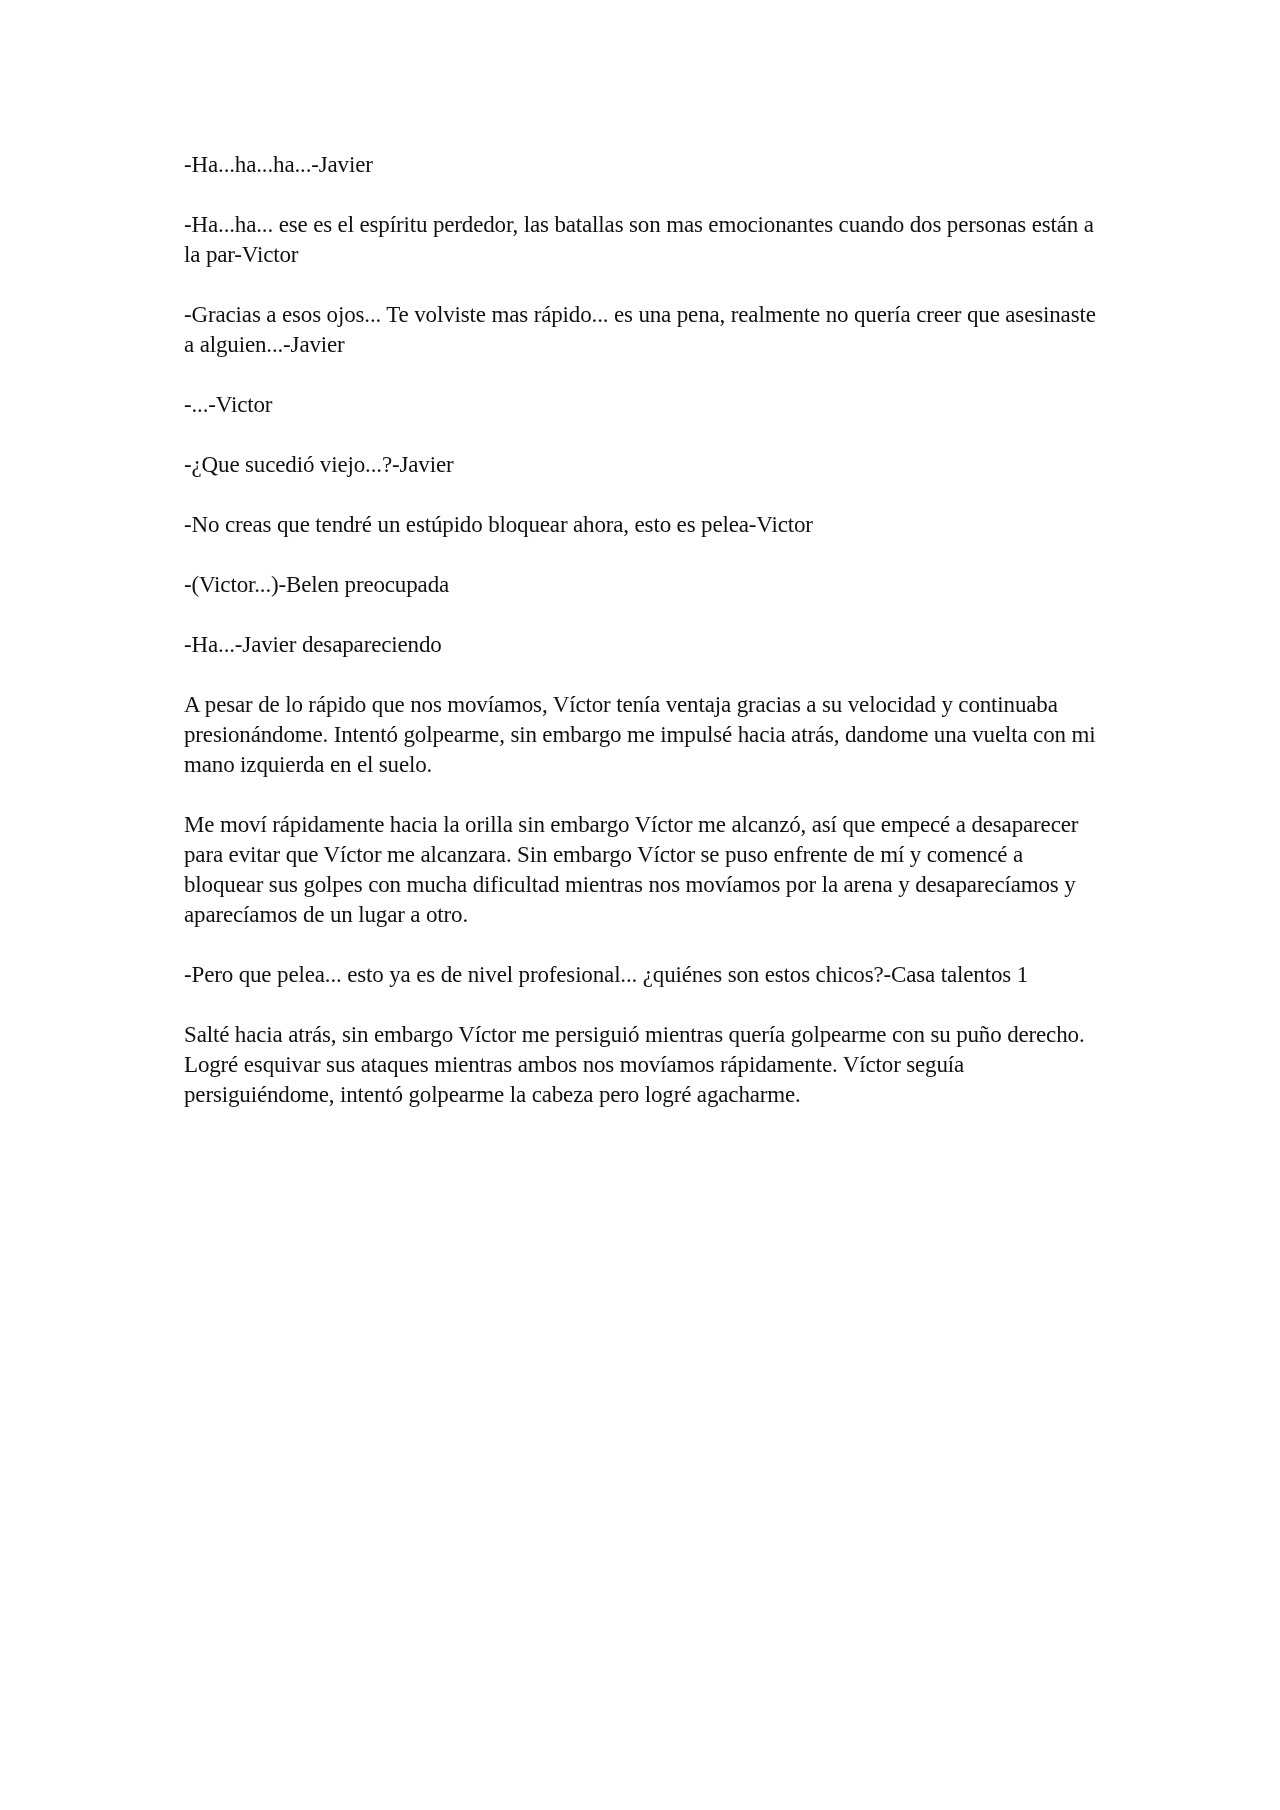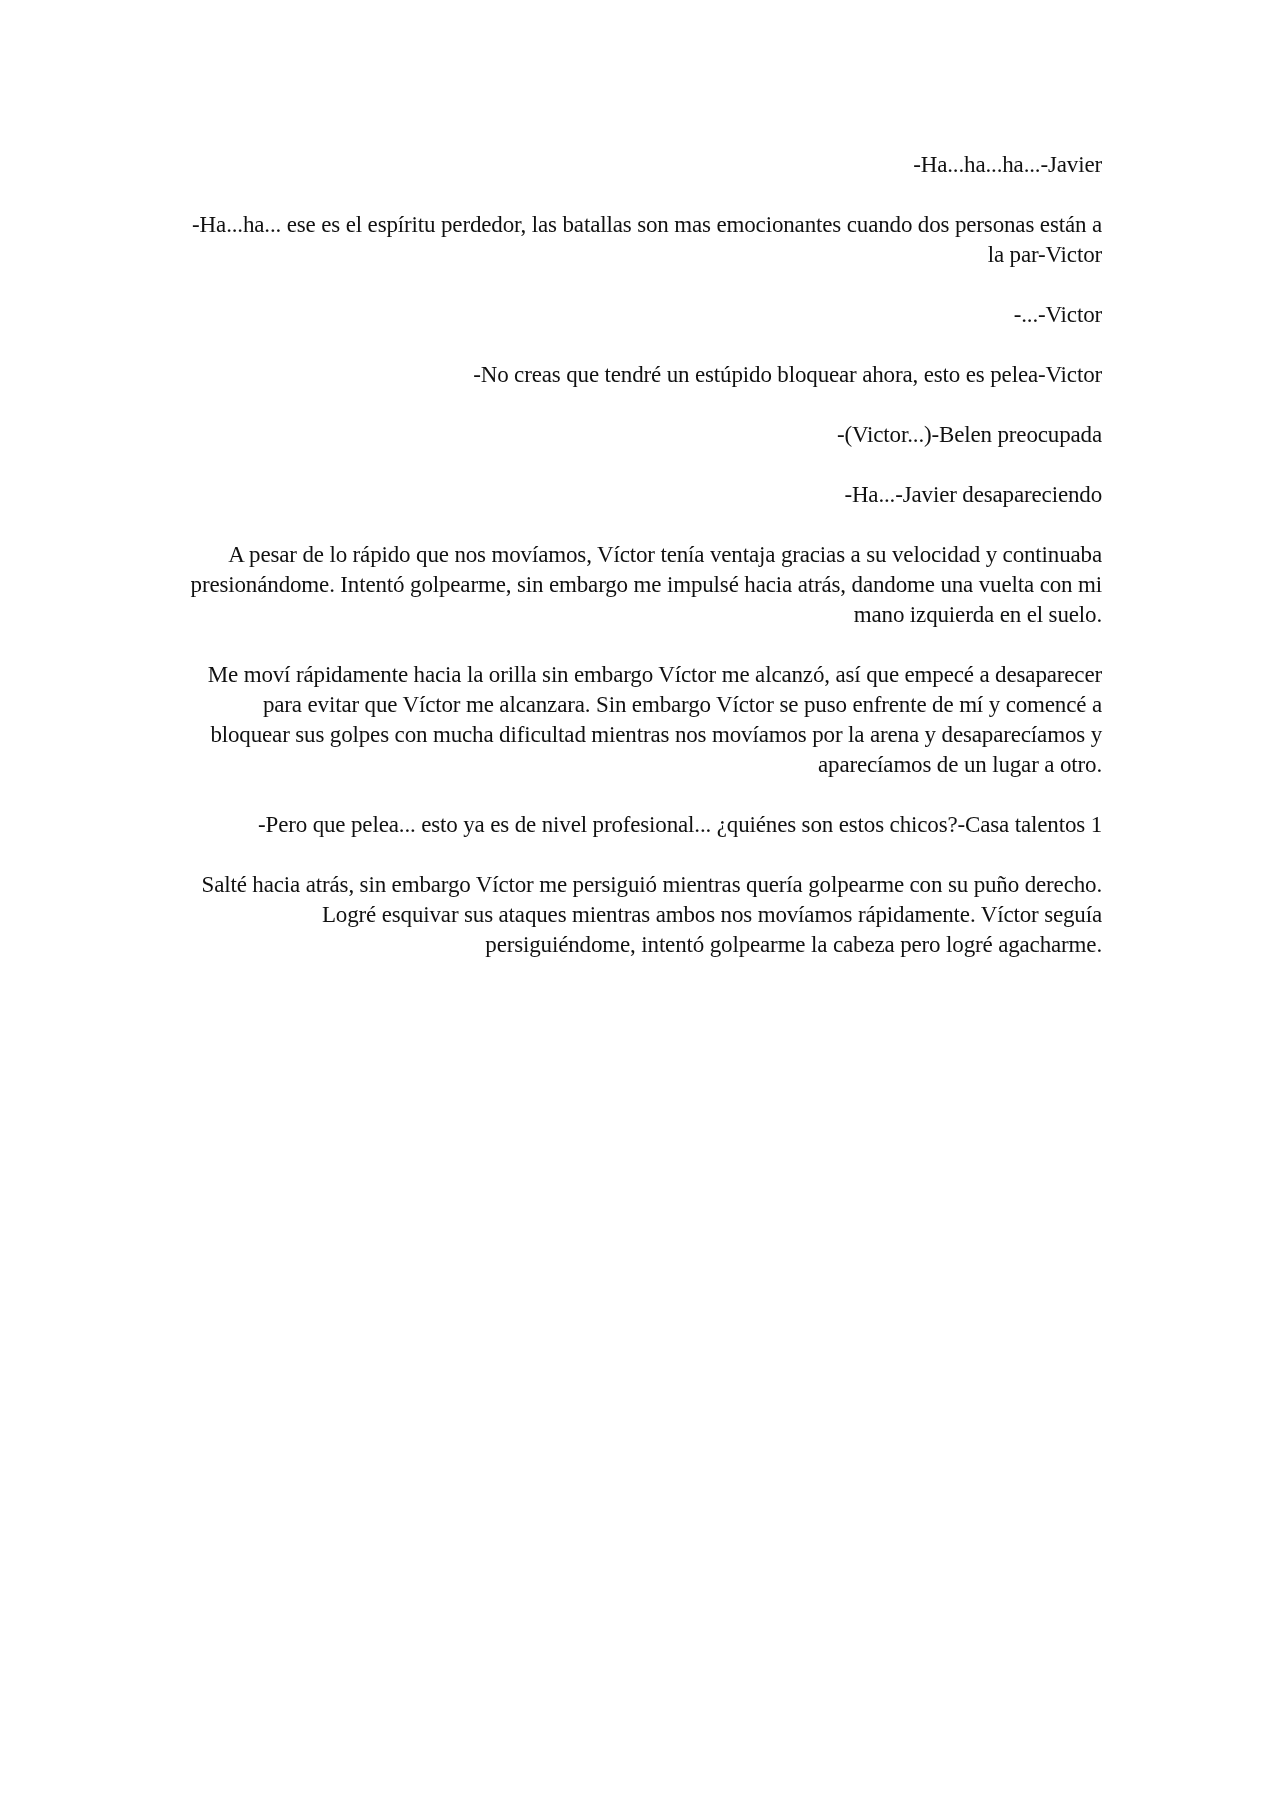--- a/index.html
+++ b/index.html
@@ -20,30 +20,31 @@
       width: 918px;
       font-family: "Liberation Serif", "DejaVu Serif", serif;
       font-size: 23px;
       line-height: 30px;
       color: #111111;
       letter-spacing: -0.15px;
     }
     .para {
       margin: 0 0 30px 0;
       padding: 0;
-      text-align: right;
     }
   </style>
 </head>
 <body>
 
 <div class="page">
   <p class="para">-Ha...ha...ha...-Javier</p>
   <p class="para">-Ha...ha... ese es el espíritu perdedor, las batallas son mas emocionantes cuando dos personas están a la par-Victor</p>
+  <p class="para">-Gracias a esos ojos... Te volviste mas rápido... es una pena, realmente no quería creer que asesinaste a alguien...-Javier</p>
   <p class="para">-...-Victor</p>
+  <p class="para">-¿Que sucedió viejo...?-Javier</p>
   <p class="para">-No creas que tendré un estúpido bloquear ahora, esto es pelea-Victor</p>
   <p class="para">-(Victor...)-Belen preocupada</p>
   <p class="para">-Ha...-Javier desapareciendo</p>
   <p class="para">A pesar de lo rápido que nos movíamos, Víctor tenía ventaja gracias a su velocidad y continuaba presionándome. Intentó golpearme, sin embargo me impulsé hacia atrás, dandome una vuelta con mi mano izquierda en el suelo.</p>
   <p class="para">Me moví rápidamente hacia la orilla sin embargo Víctor me alcanzó, así que empecé a desaparecer para evitar que Víctor me alcanzara. Sin embargo Víctor se puso enfrente de mí y comencé a bloquear sus golpes con mucha dificultad mientras nos movíamos por la arena y desaparecíamos y aparecíamos de un lugar a otro.</p>
   <p class="para">-Pero que pelea... esto ya es de nivel profesional... ¿quiénes son estos chicos?-Casa talentos 1</p>
   <p class="para">Salté hacia atrás, sin embargo Víctor me persiguió mientras quería golpearme con su puño derecho. Logré esquivar sus ataques mientras ambos nos movíamos rápidamente. Víctor seguía persiguiéndome, intentó golpearme la cabeza pero logré agacharme.</p>
 </div>
 
 </body></html>

